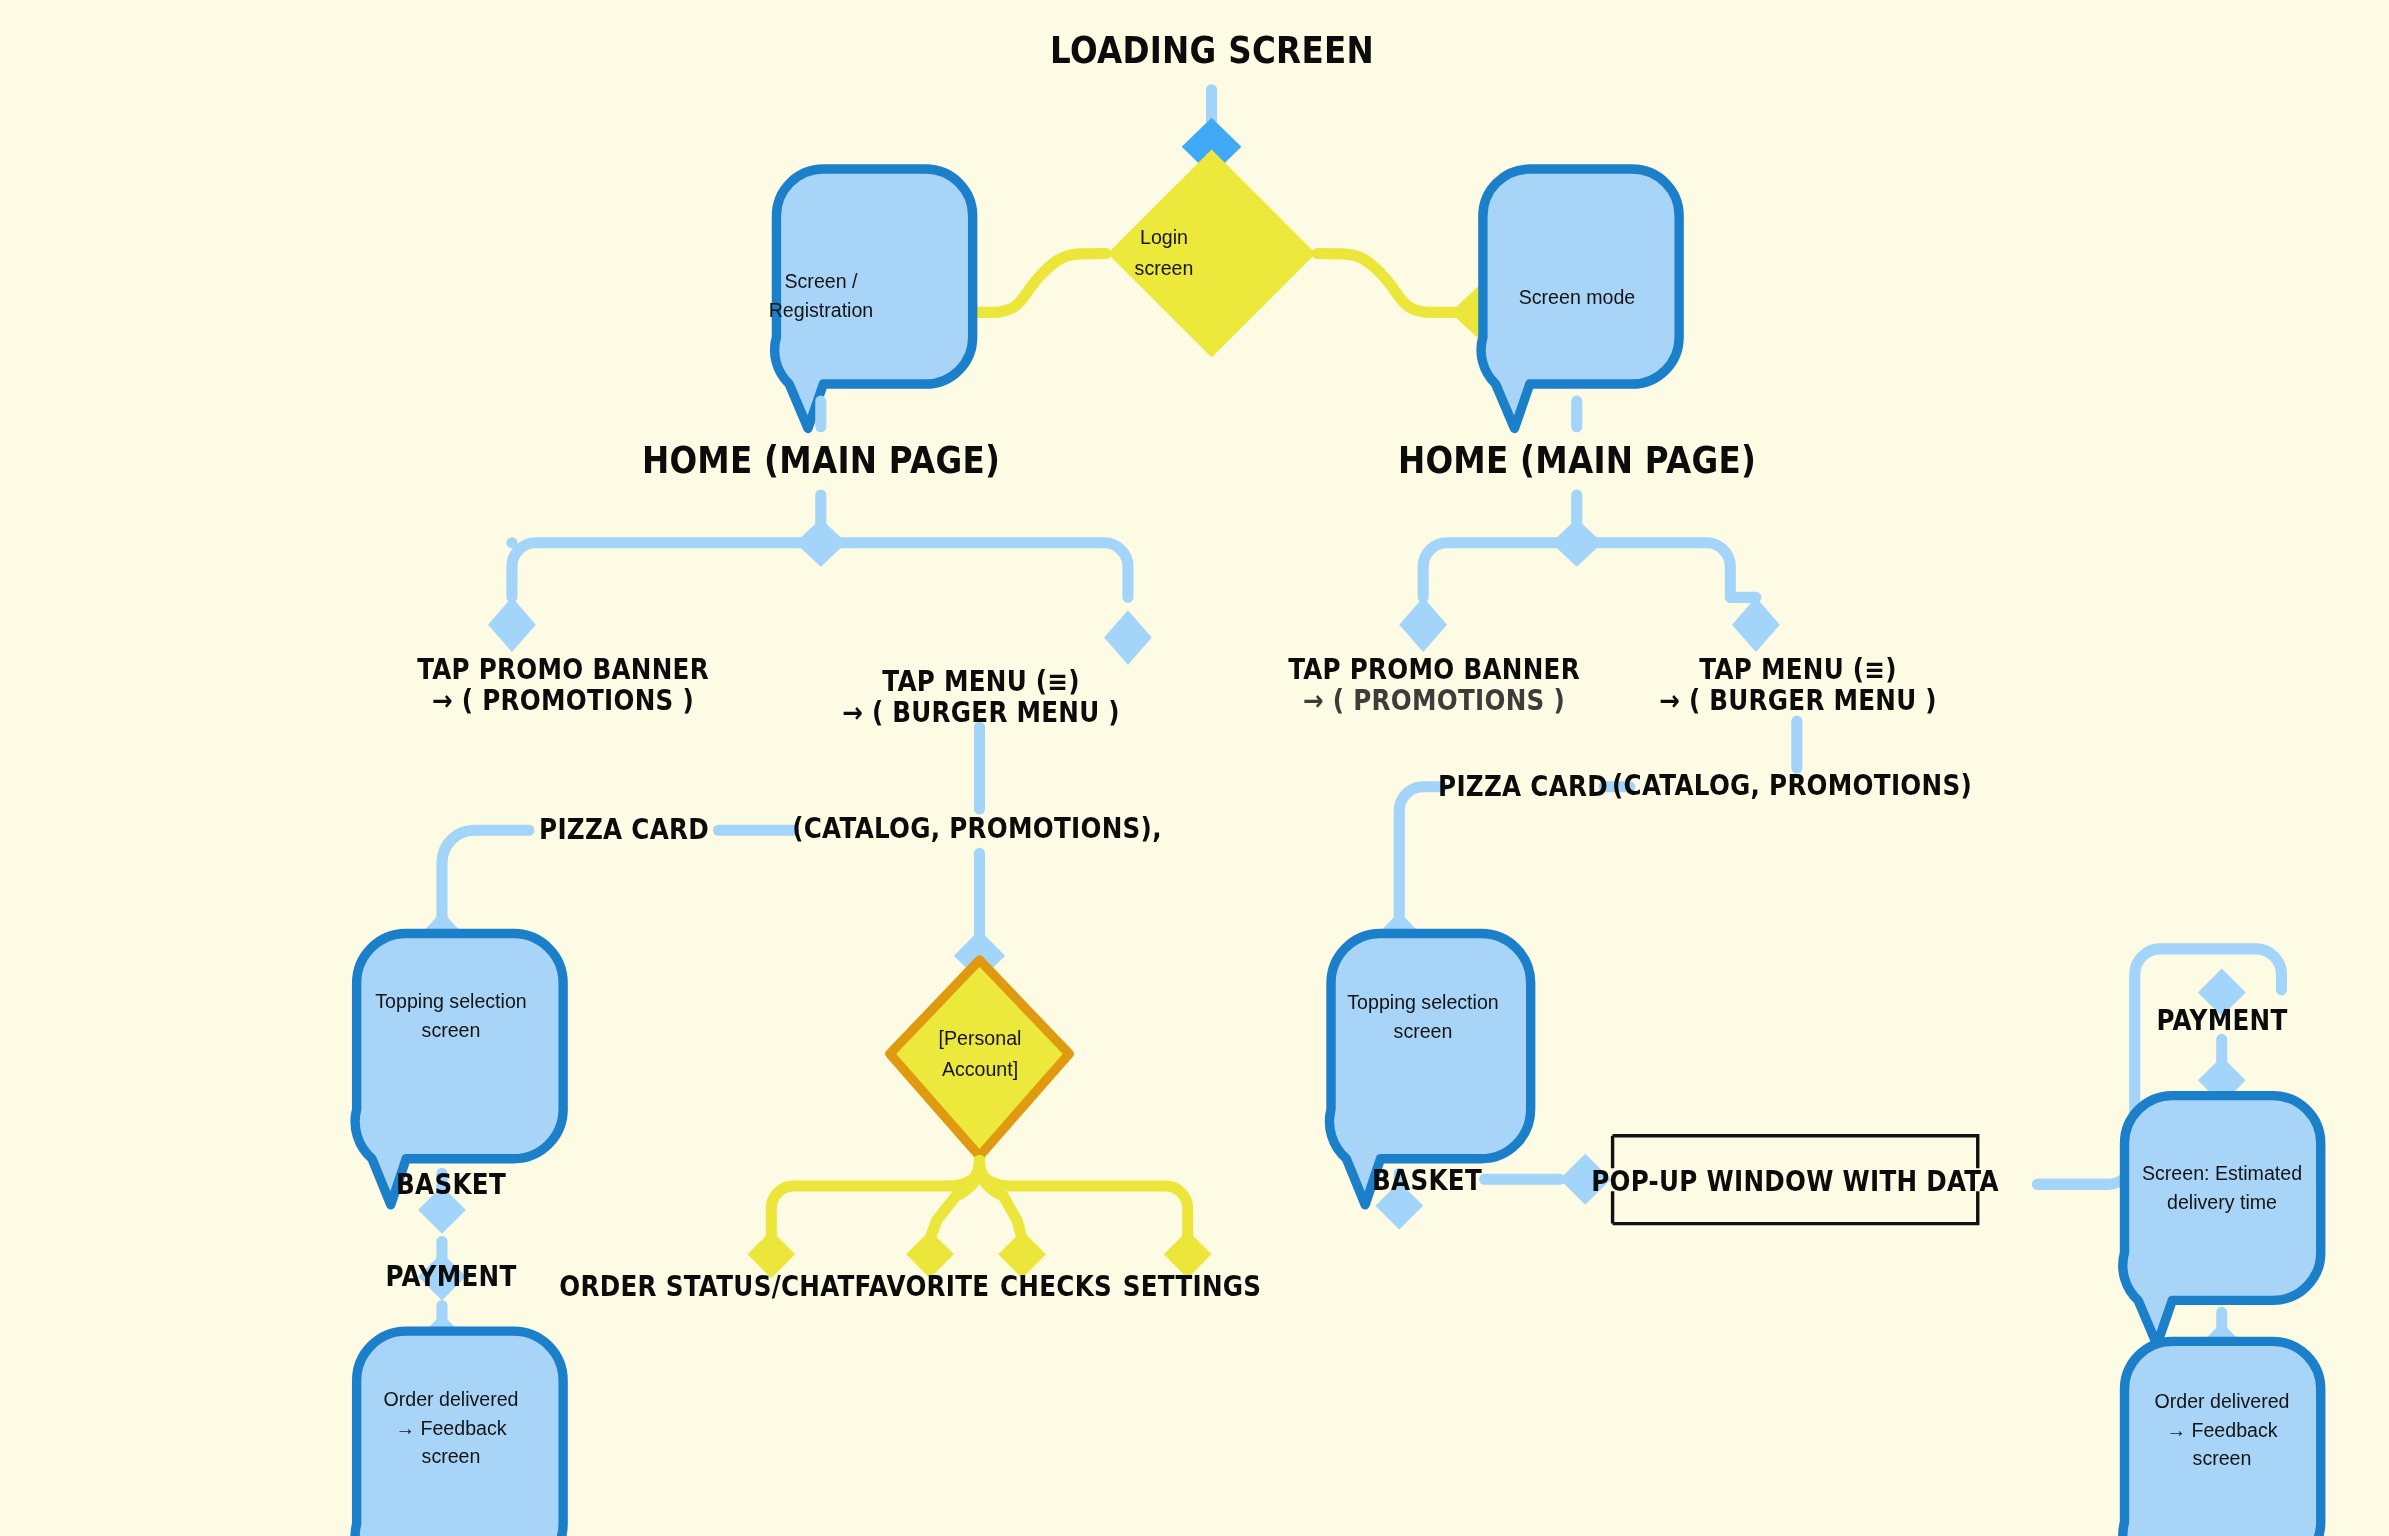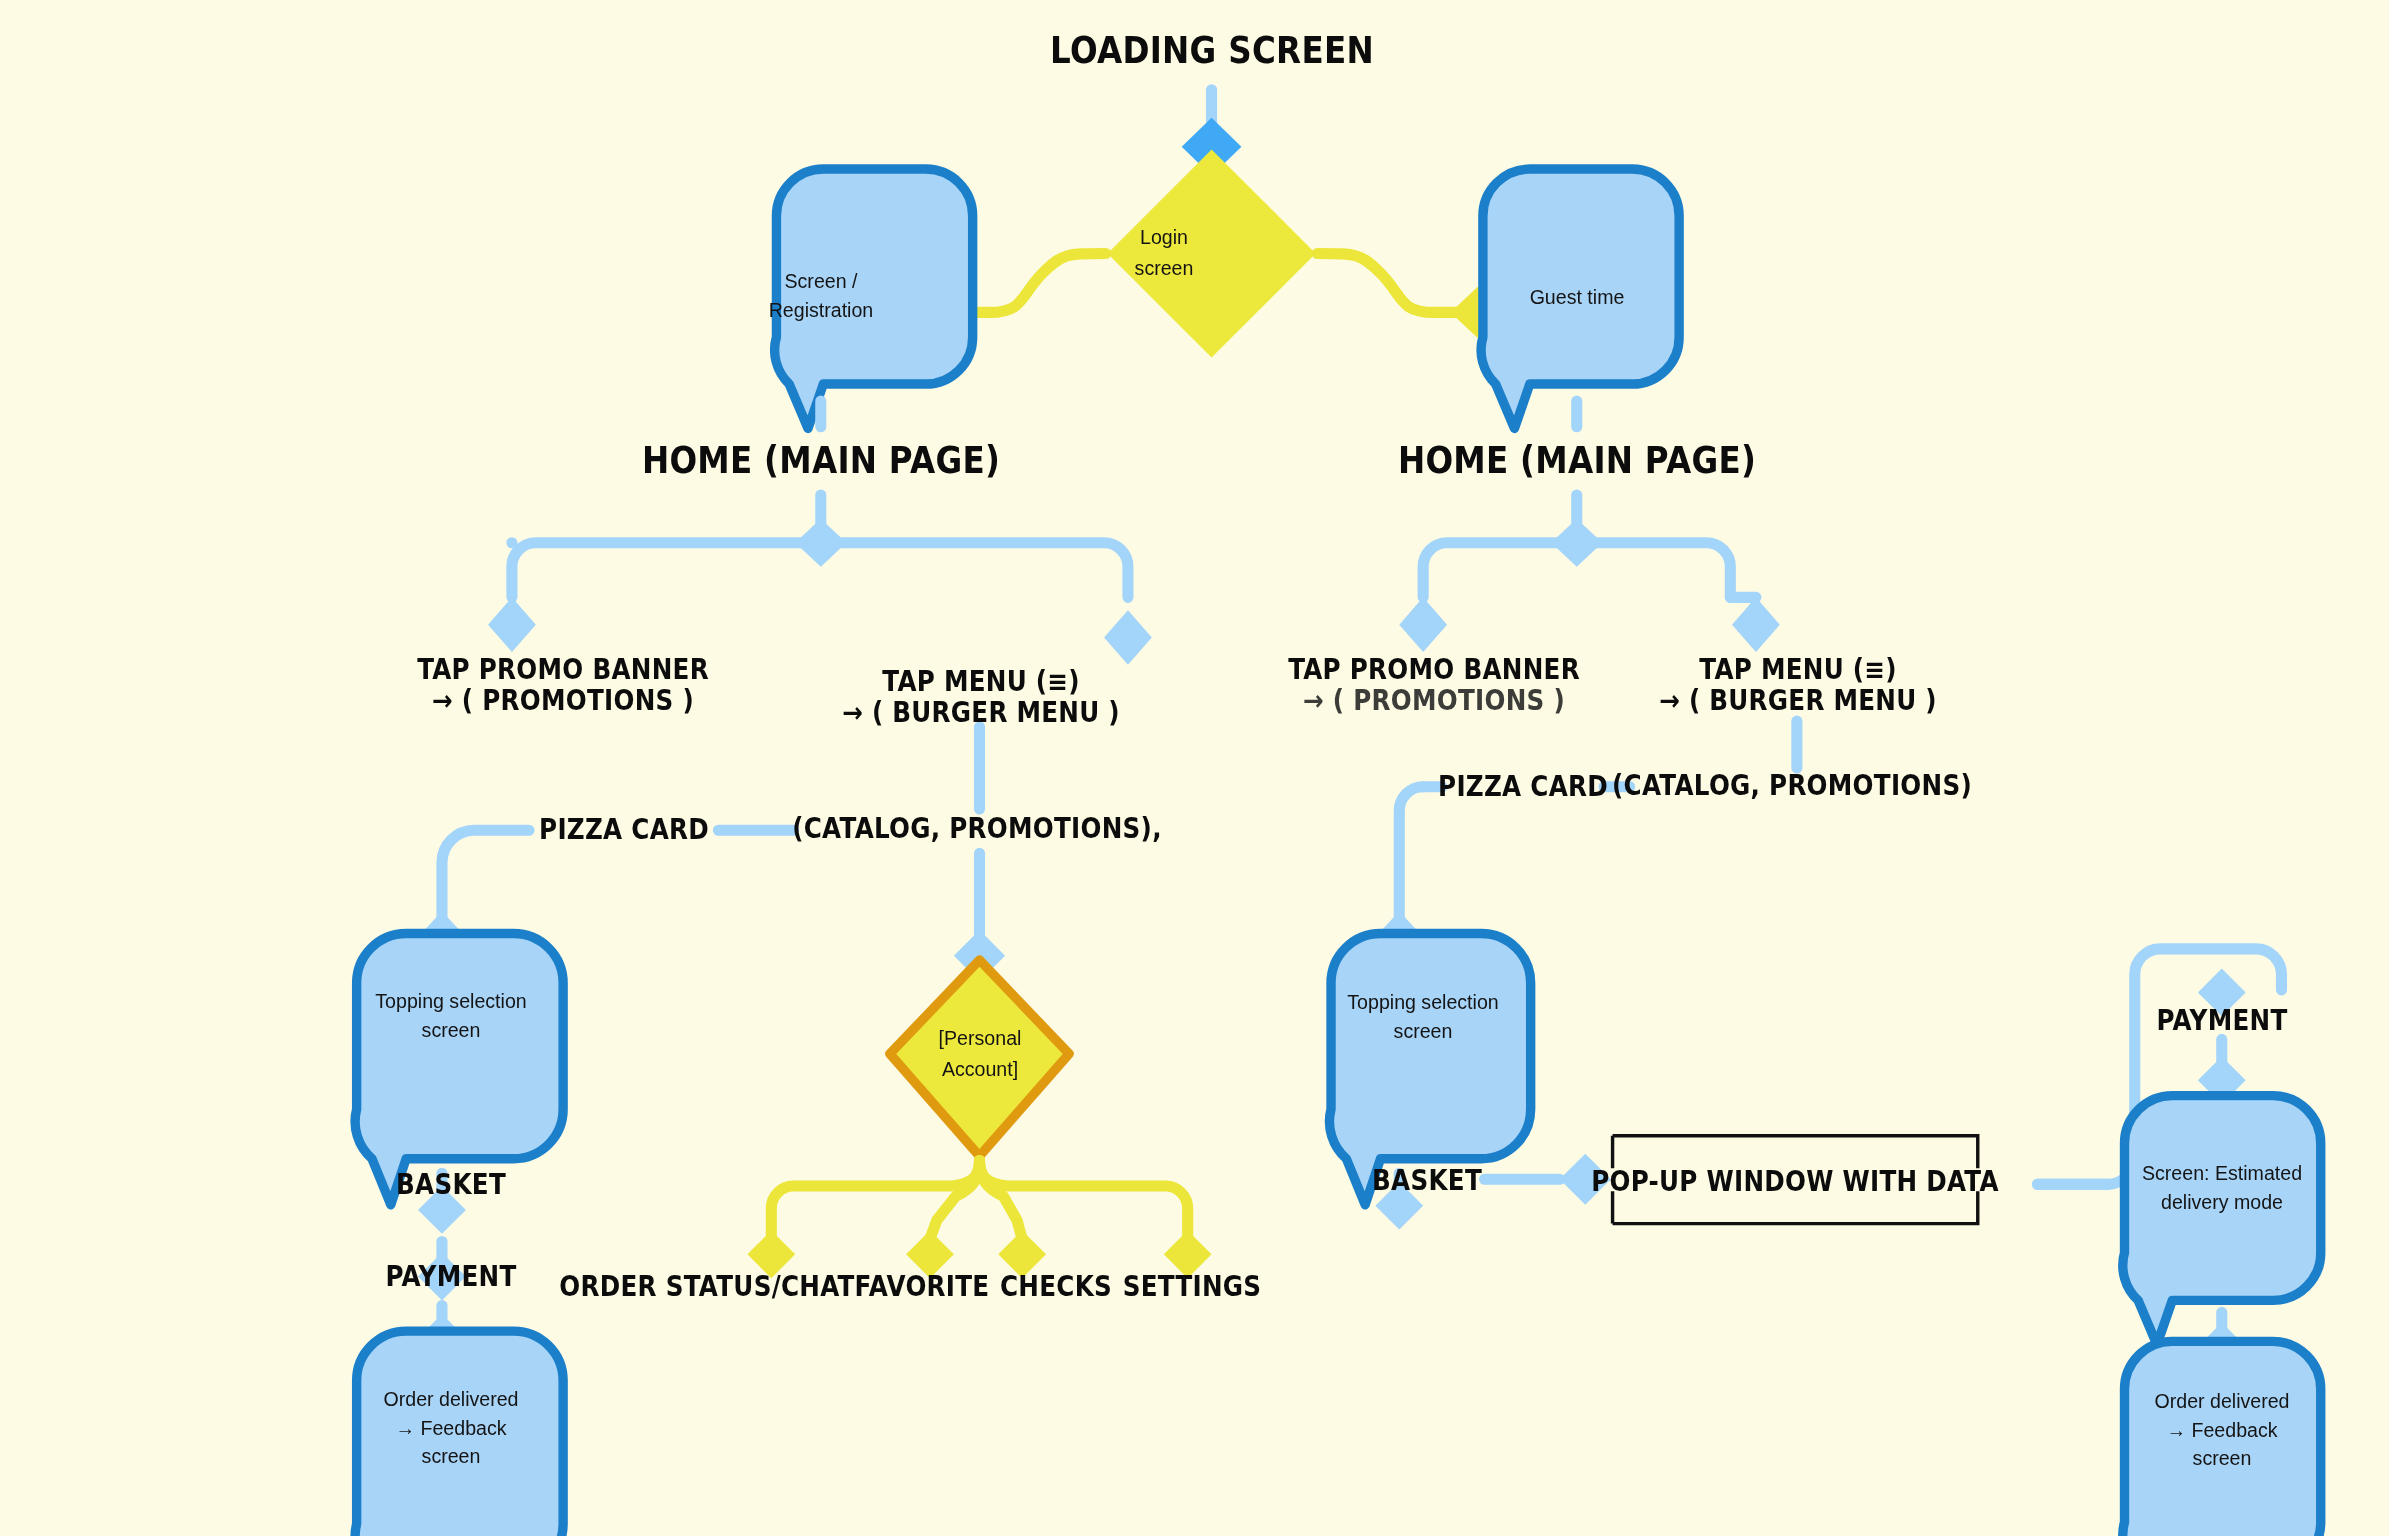--- a/index.html
+++ b/index.html
@@ -263,21 +263,21 @@
   </svg>
 
   <div class="hdr big" style="left:1212px; top:51px;">LOADING SCREEN</div>
 
   <div class="dia-txt" style="left:1164px; top:253px;">Login
 screen</div>
 
   <div class="bub-txt" style="left:821px; top:296px;">Screen /
 Registration</div>
 
-  <div class="bub-txt" style="left:1577px; top:297px;">Guest time</div>
+  <div class="bub-txt" style="left:1577px; top:297px;">Screen mode</div>
 
   <div class="hdr big" style="left:821px; top:461px;">HOME (MAIN PAGE)</div>
   <div class="hdr big" style="left:1577px; top:461px;">HOME (MAIN PAGE)</div>
 
   <div class="hdr mid two" style="left:563px; top:685px;">
     <span>TAP PROMO BANNER</span>
     <span class="ln2">→ ( PROMOTIONS )</span>
   </div>
   <div class="hdr mid two" style="left:981px; top:697px;">
     <span>TAP MENU (≡)</span>
@@ -319,20 +319,20 @@
   <div class="hdr mid" style="left:1056px; top:1287px;">CHECKS</div>
   <div class="hdr mid" style="left:1192px; top:1287px;">SETTINGS</div>
 
   <div class="hdr mid" style="left:1427px; top:1181px;">BASKET</div>
 
   <div class="hdr mid" style="left:1795px; top:1182px;">POP-UP WINDOW WITH DATA</div>
 
   <div class="hdr mid" style="left:2222px; top:1021px;">PAYMENT</div>
 
   <div class="bub-txt" style="left:2222px; top:1188px;">Screen: Estimated
-delivery mode</div>
+delivery time</div>
 
   <div class="bub-txt" style="left:2222px; top:1430px;">Order delivered
 → Feedback
 screen</div>
 
 </div>
 
 
 </body></html>

